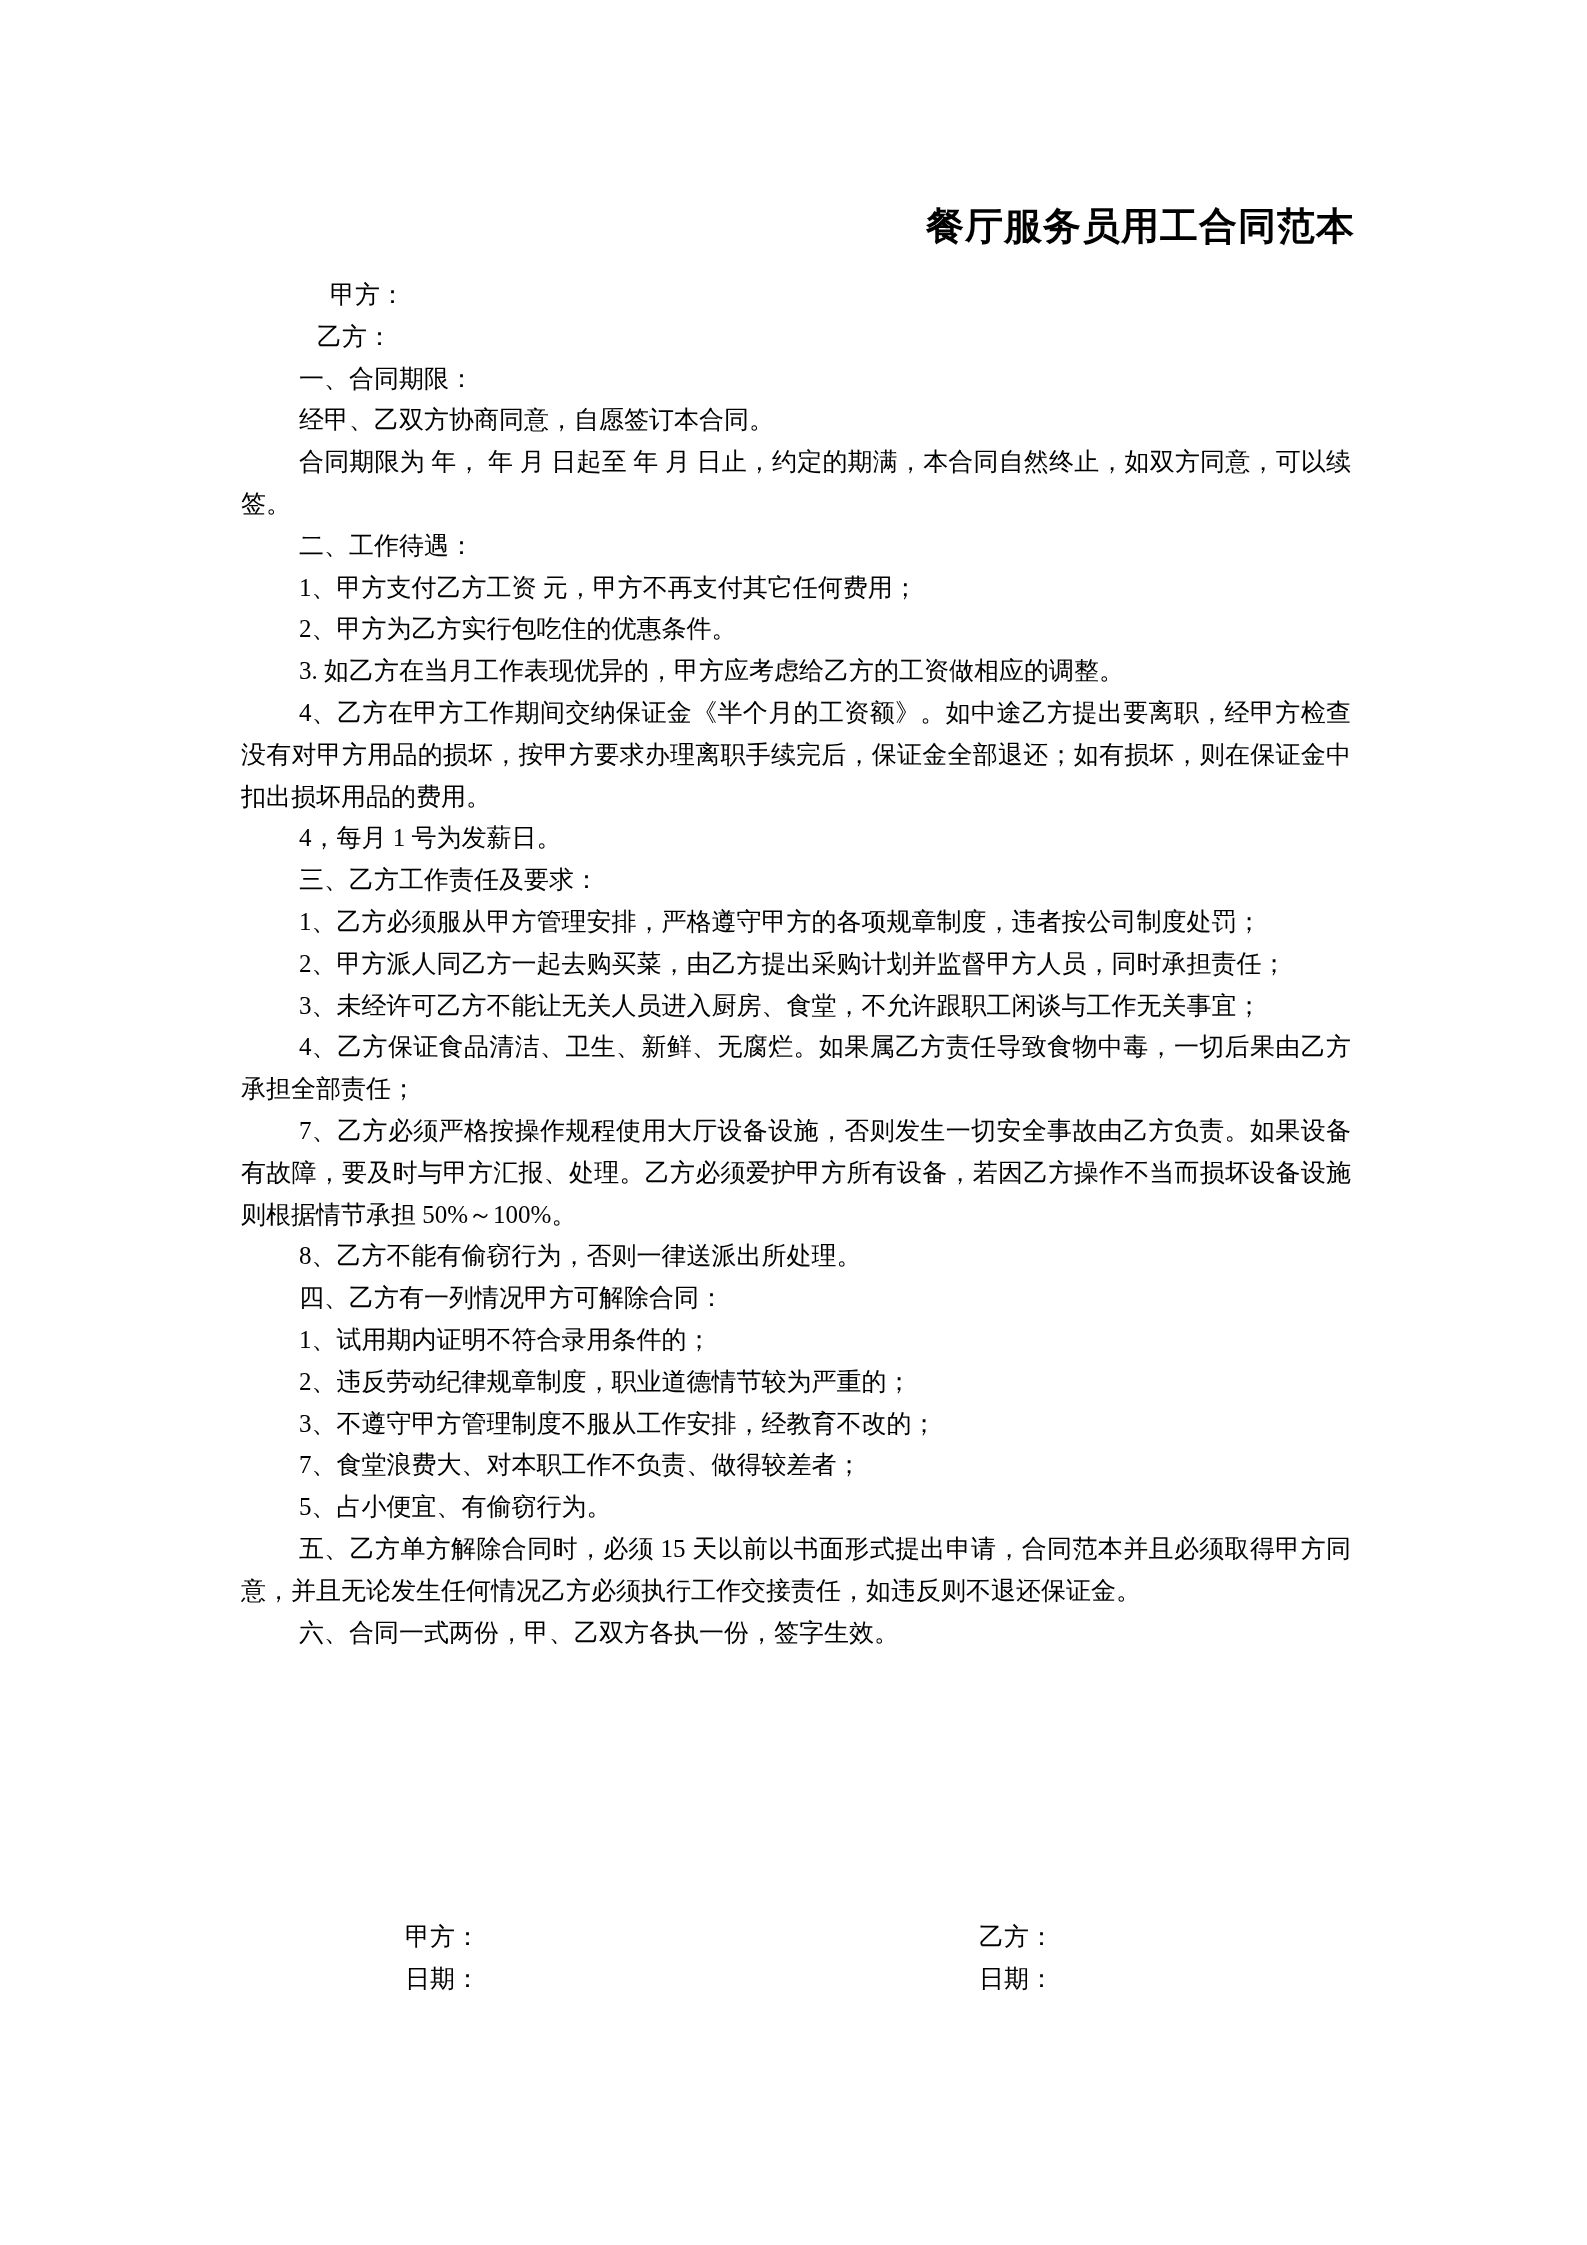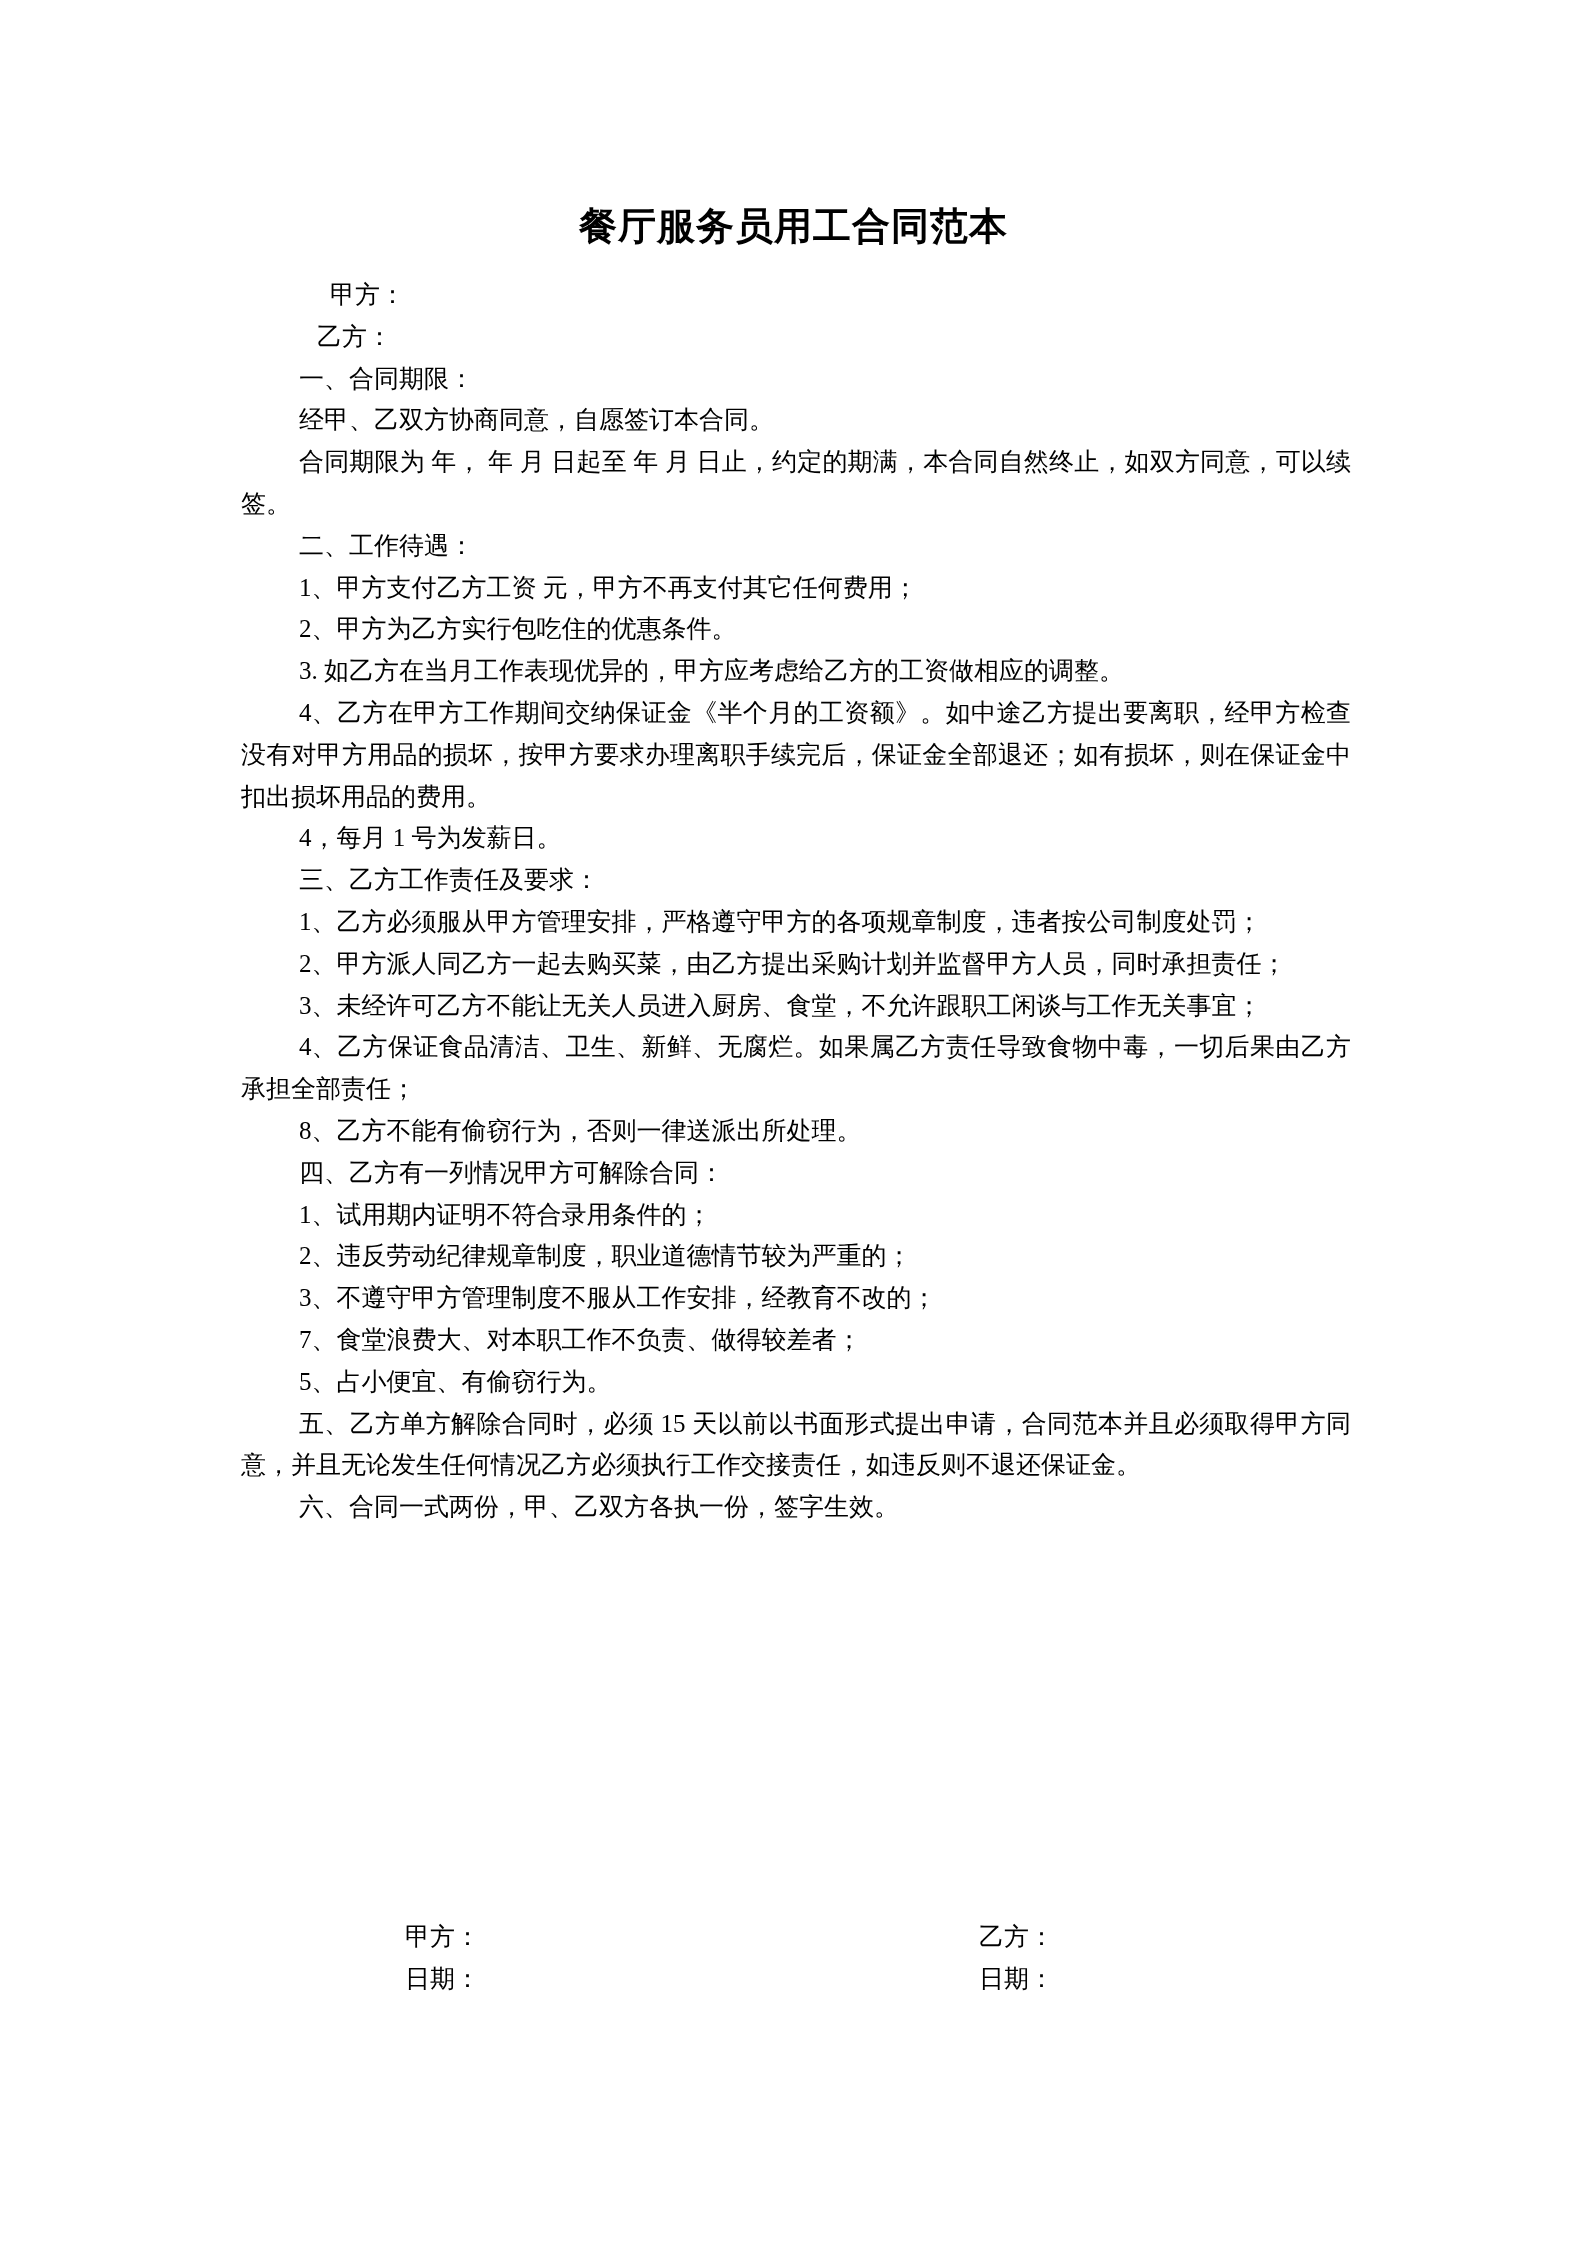--- a/index.html
+++ b/index.html
@@ -14,21 +14,21 @@
     background: #ffffff;
     color: #000000;
     font-family: "Liberation Serif", serif;
     overflow: hidden;
   }
   .title {
     position: absolute;
     top: 201px;
     left: 232px;
     width: 1123px;
-    text-align: center;
+    text-align: right;
     font-size: 38px;
     font-weight: bold;
     letter-spacing: 1px;
     line-height: 50px;
     white-space: nowrap;
   }
   .body-text {
     position: absolute;
     top: 274px;
     left: 241px;
@@ -78,20 +78,21 @@
       <p class="para">1、甲方支付乙方工资 元，甲方不再支付其它任何费用；</p>
       <p class="para">2、甲方为乙方实行包吃住的优惠条件。</p>
       <p class="para">3. 如乙方在当月工作表现优异的，甲方应考虑给乙方的工资做相应的调整。</p>
       <p class="para">4、乙方在甲方工作期间交纳保证金《半个月的工资额》。如中途乙方提出要离职，经甲方检查没有对甲方用品的损坏，按甲方要求办理离职手续完后，保证金全部退还；如有损坏，则在保证金中扣出损坏用品的费用。</p>
       <p class="para">4，每月 1 号为发薪日。</p>
       <p class="para">三、乙方工作责任及要求：</p>
       <p class="para">1、乙方必须服从甲方管理安排，严格遵守甲方的各项规章制度，违者按公司制度处罚；</p>
       <p class="para">2、甲方派人同乙方一起去购买菜，由乙方提出采购计划并监督甲方人员，同时承担责任；</p>
       <p class="para">3、未经许可乙方不能让无关人员进入厨房、食堂，不允许跟职工闲谈与工作无关事宜；</p>
       <p class="para">4、乙方保证食品清洁、卫生、新鲜、无腐烂。如果属乙方责任导致食物中毒，一切后果由乙方承担全部责任；</p>
+      <p class="para">7、乙方必须严格按操作规程使用大厅设备设施，否则发生一切安全事故由乙方负责。如果设备有故障，要及时与甲方汇报、处理。乙方必须爱护甲方所有设备，若因乙方操作不当而损坏设备设施则根据情节承担 50%～100%。</p>
       <p class="para">8、乙方不能有偷窃行为，否则一律送派出所处理。</p>
       <p class="para">四、乙方有一列情况甲方可解除合同：</p>
       <p class="para">1、试用期内证明不符合录用条件的；</p>
       <p class="para">2、违反劳动纪律规章制度，职业道德情节较为严重的；</p>
       <p class="para">3、不遵守甲方管理制度不服从工作安排，经教育不改的；</p>
       <p class="para">7、食堂浪费大、对本职工作不负责、做得较差者；</p>
       <p class="para">5、占小便宜、有偷窃行为。</p>
       <p class="para">五、乙方单方解除合同时，必须 15 天以前以书面形式提出申请，合同范本并且必须取得甲方同意，并且无论发生任何情况乙方必须执行工作交接责任，如违反则不退还保证金。</p>
       <p class="para">六、合同一式两份，甲、乙双方各执一份，签字生效。</p>
     </div>

